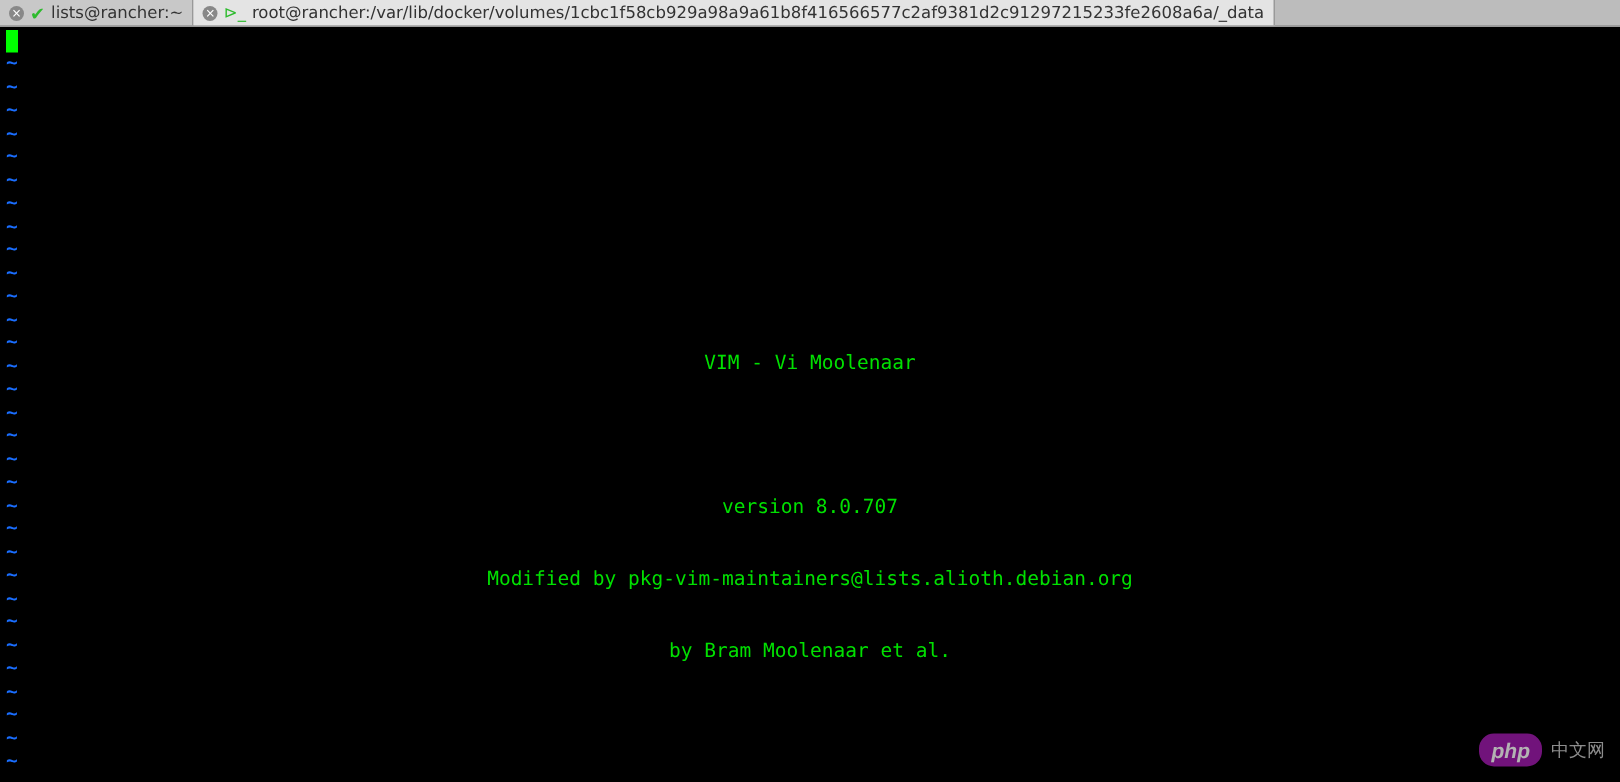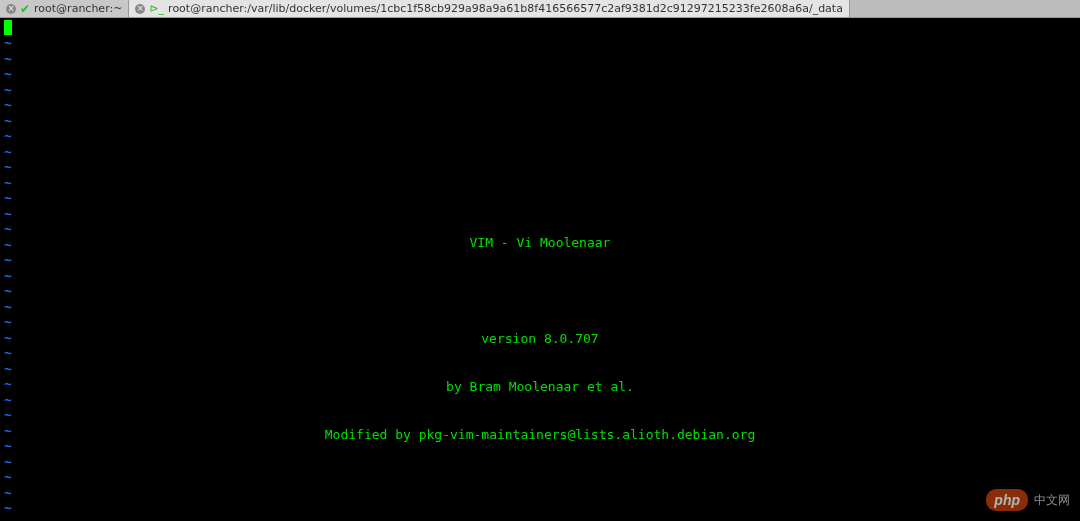--- a/index.html
+++ b/index.html
@@ -112,21 +112,21 @@
     .watermark {
       position: absolute;
       right: 10px;
       bottom: 10px;
       opacity: 0.7;
       display: flex;
       align-items: center;
       gap: 6px;
     }
     .watermark-logo {
-      background: #c2410c;
+      background: #a21caf;
       color: #fff;
       font-weight: bold;
       font-style: italic;
       font-family: Arial, sans-serif;
       font-size: 14px;
       padding: 3px 8px;
       border-radius: 10px;
     }
     .watermark-text {
       color: #c8c8c8;
@@ -135,21 +135,21 @@
       text-align: right;
     }
   </style>
 </head>
 <body>
 
 <div class="tab-bar">
   <div class="tab inactive">
     <span class="close-icon">×</span>
     <span class="check-icon">✔</span>
-    <span>root@rancher:~</span>
+    <span>lists@rancher:~</span>
   </div>
   <div class="tab active">
     <span class="close-icon">×</span>
     <span class="term-icon">⊳_</span>
     <span>root@rancher:/var/lib/docker/volumes/1cbc1f58cb929a98a9a61b8f416566577c2af9381d2c91297215233fe2608a6a/_data</span>
   </div>
   <div class="tab-filler"></div>
 </div>
 
 <div class="terminal">
@@ -186,22 +186,22 @@
     <div class="tilde-line">~</div>
     <div class="tilde-line">~</div>
     <div class="tilde-line">~</div>
     <div class="tilde-line">~</div>
   </div>
 
   <div class="vim-splash">
     <span class="vim-line">VIM - Vi Moolenaar</span>
     <div class="blank"></div>
     <span class="vim-line">version 8.0.707</span>
+    <span class="vim-line">Modified by pkg-vim-maintainers@lists.alioth.debian.org</span>
     <span class="vim-line">by Bram Moolenaar et al.</span>
-    <span class="vim-line">Modified by pkg-vim-maintainers@lists.alioth.debian.org</span>
     
     
     
     
     
     
     
   </div>
 </div>
 

